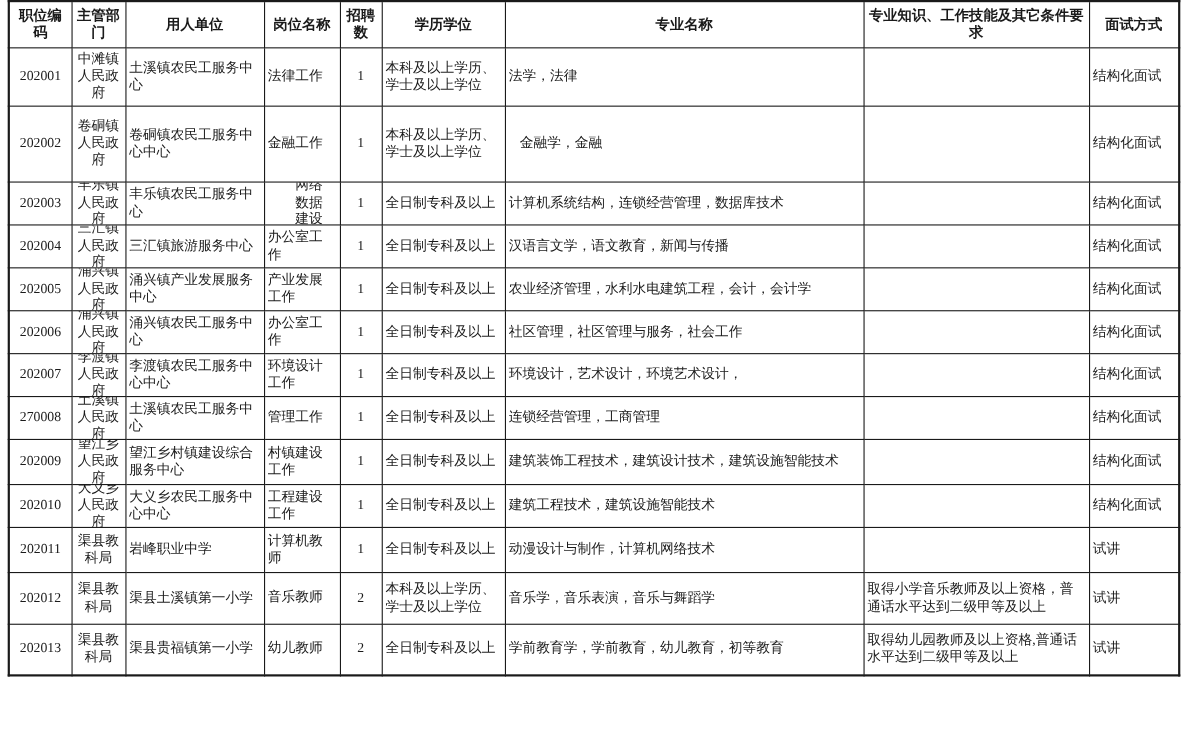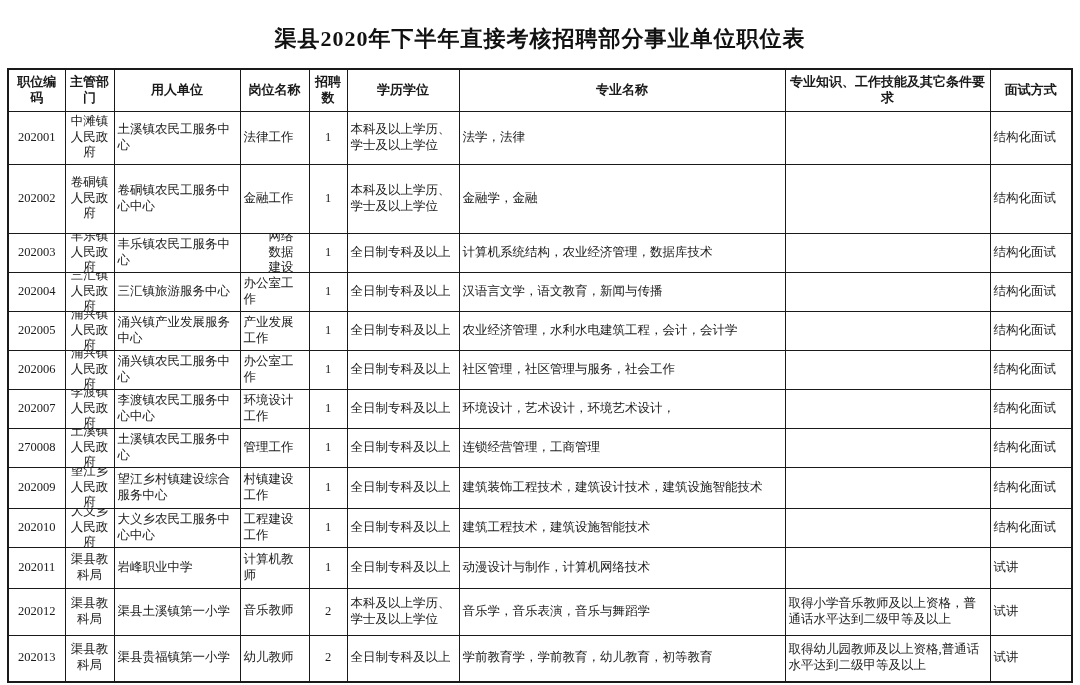--- a/index.html
+++ b/index.html
@@ -61,21 +61,20 @@
   .col-dept .clip { justify-content: center; text-align: center; }
   .col-employer .clip, .col-post .clip, .col-education .clip,
   .col-major .clip, .col-requirements .clip, .col-interview .clip {
     justify-content: flex-start; text-align: left;
   }
 </style>
 </head>
 <body>
 
 <div class="page">
-  <div class="title">渠县2020年下半年直接考核招聘部分事业单位职位表</div>
 
   <table class="jobs">
     <thead>
       <tr>
         <th class="w-code">职位编码</th>
         <th class="w-dept">主管部门</th>
         <th class="w-employer">用人单位</th>
         <th class="w-post">岗位名称</th>
         <th class="w-count">招聘数</th>
         <th class="w-education">学历学位</th>
@@ -127,21 +126,21 @@
           <td class="col-post w-post">
             <div class="clip" style="height: 52px;">金融工作</div>
           </td>
           <td class="col-count w-count">
             <div class="clip" style="height: 52px;">1</div>
           </td>
           <td class="col-education w-education">
             <div class="clip" style="height: 52px;">本科及以上学历、学士及以上学位</div>
           </td>
           <td class="col-major w-major">
-            <div class="clip" style="height: 52px;">金融学，金融</div>
+            <div class="clip" style="height: 52px; margin-left: 10px;">金融学，金融</div>
           </td>
           <td class="col-requirements w-requirements">
             <div class="clip" style="height: 52px;"></div>
           </td>
           <td class="col-interview w-interview">
             <div class="clip" style="height: 52px;">结构化面试</div>
           </td>
         </tr>
         <tr>
           <td class="col-code w-code">
@@ -156,21 +155,21 @@
           <td class="col-post w-post">
             <div class="clip" style="height: 38px; padding-left: 28px;">网络数据建设</div>
           </td>
           <td class="col-count w-count">
             <div class="clip" style="height: 38px;">1</div>
           </td>
           <td class="col-education w-education">
             <div class="clip" style="height: 38px;">全日制专科及以上</div>
           </td>
           <td class="col-major w-major">
-            <div class="clip" style="height: 38px;">计算机系统结构，农业经济管理，数据库技术</div>
+            <div class="clip" style="height: 38px;">计算机系统结构，连锁经营管理，数据库技术</div>
           </td>
           <td class="col-requirements w-requirements">
             <div class="clip" style="height: 38px;"></div>
           </td>
           <td class="col-interview w-interview">
             <div class="clip" style="height: 38px;">结构化面试</div>
           </td>
         </tr>
         <tr>
           <td class="col-code w-code">

